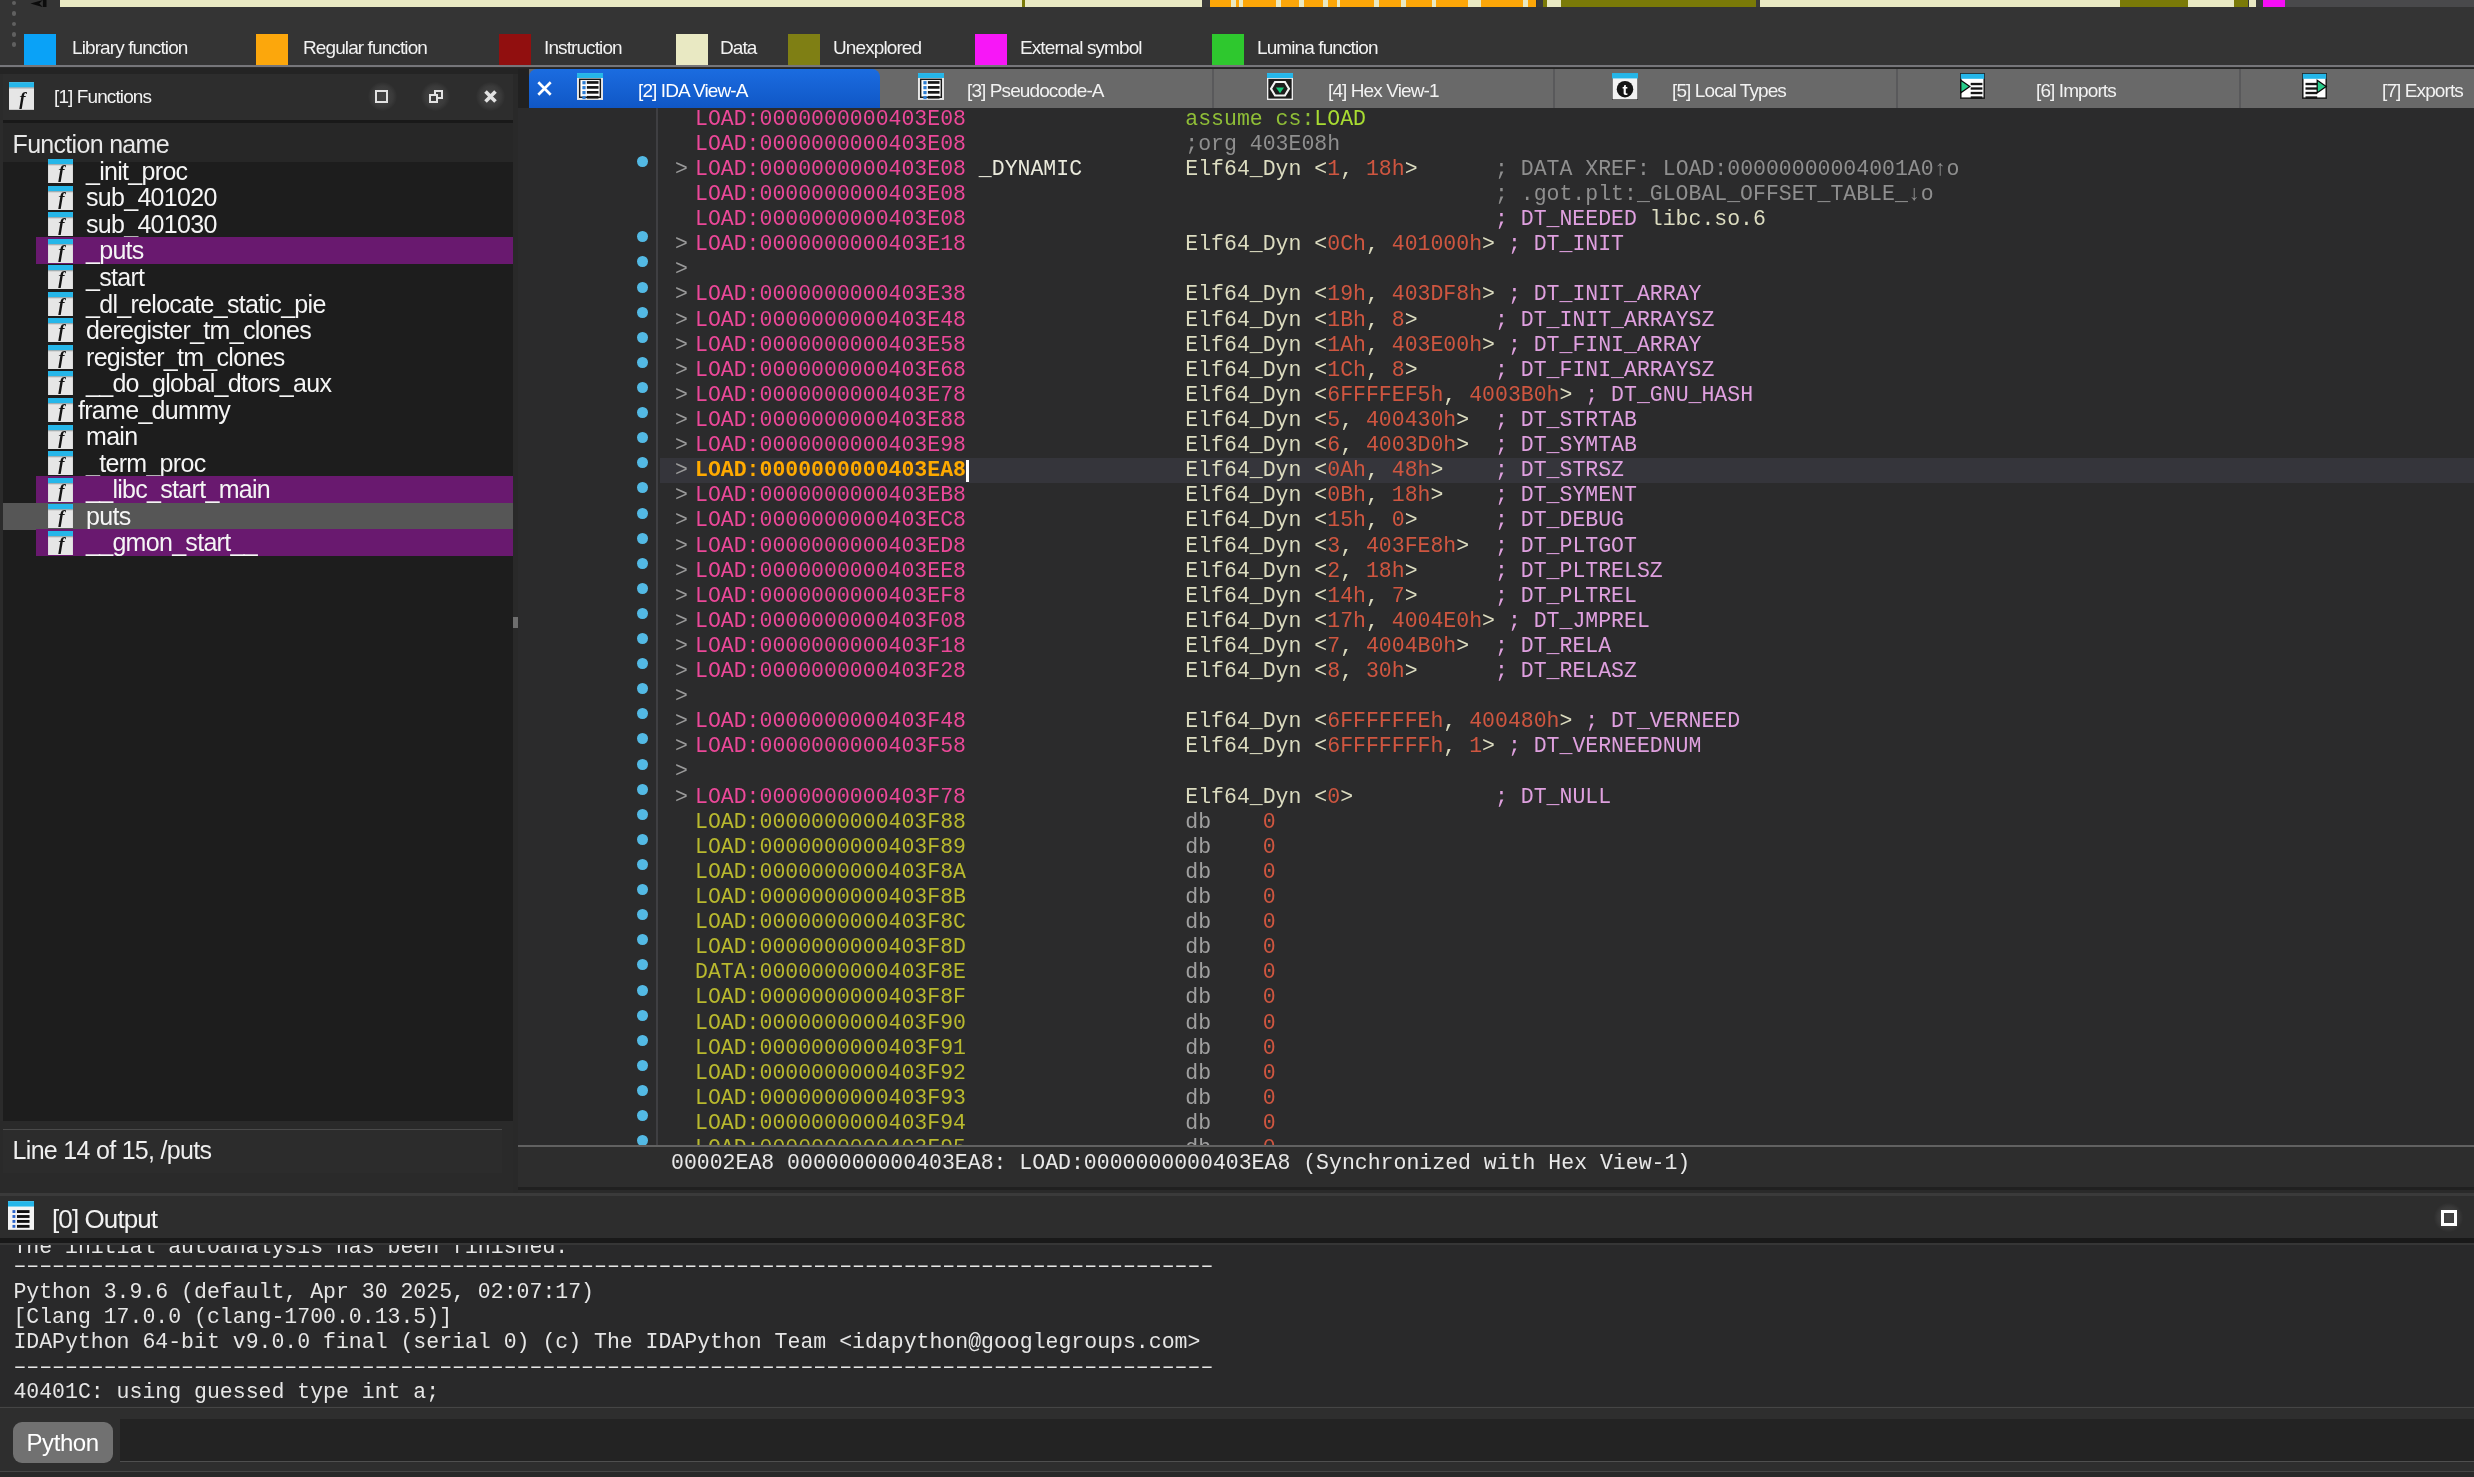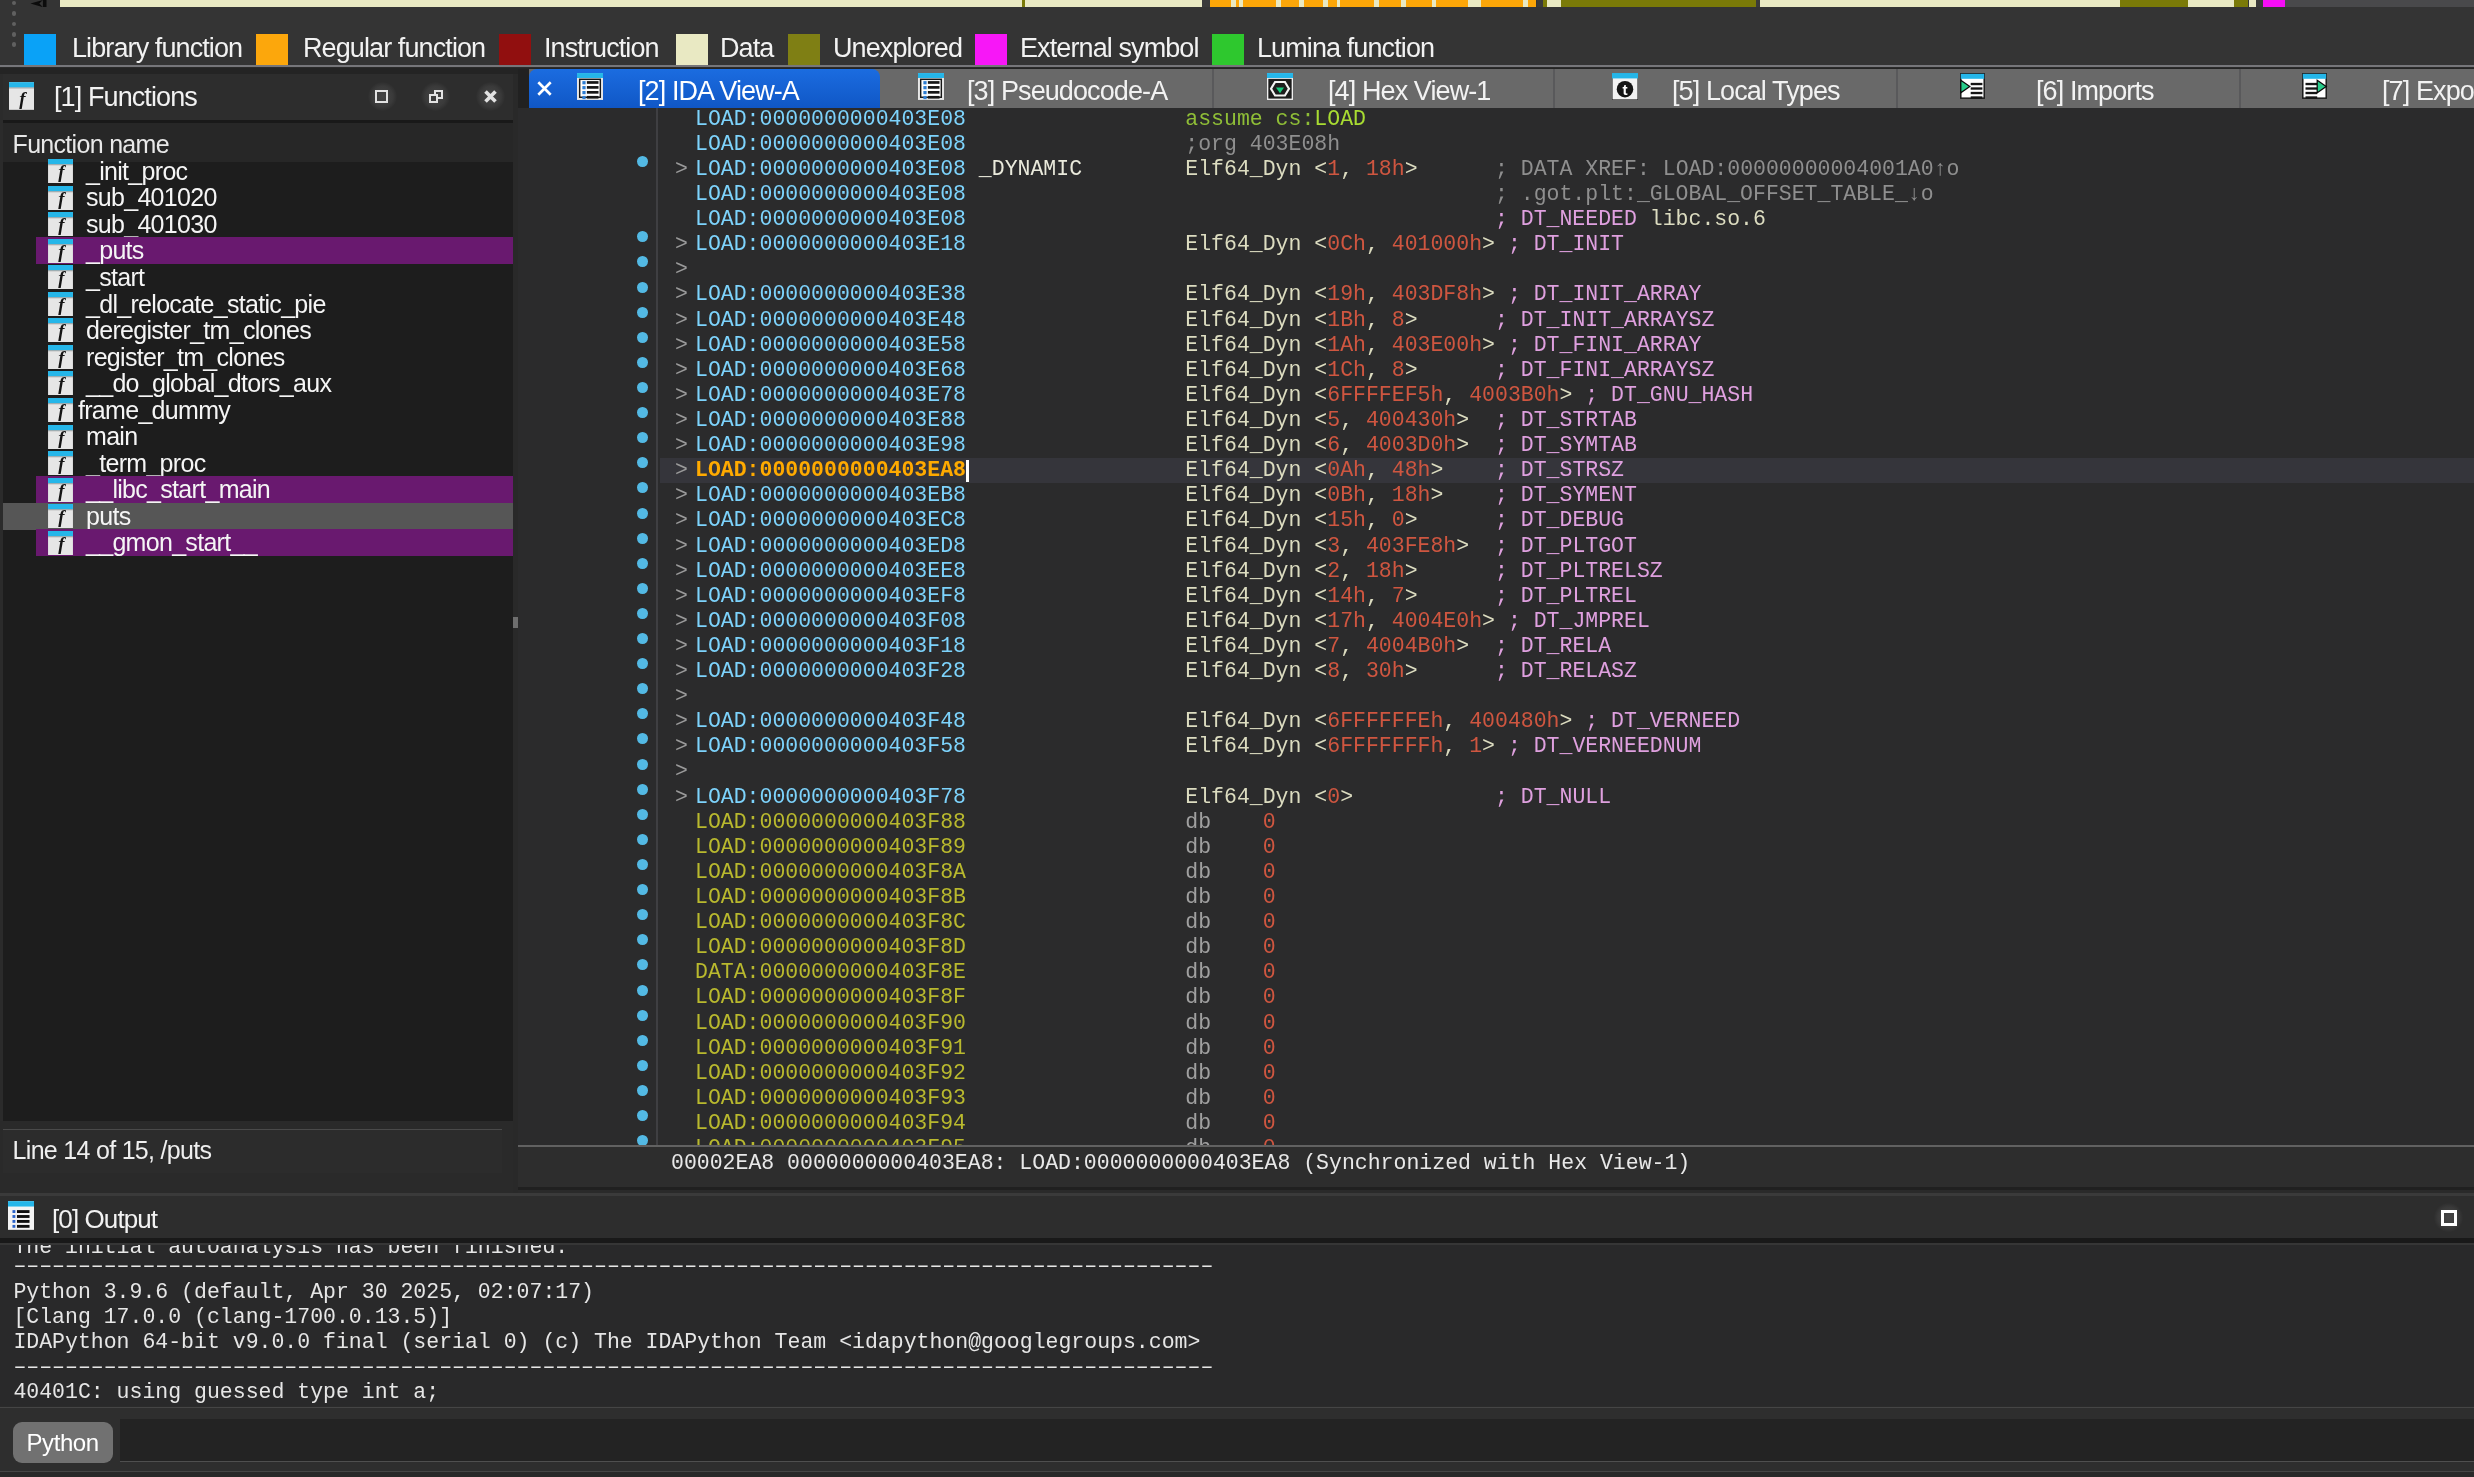--- a/index.html
+++ b/index.html
@@ -1,26 +1,26 @@
 <!DOCTYPE html>
 <html style="font-size:14.3px"><head><meta charset="utf-8">
 <style>
 * { margin:0; padding:0; box-sizing:border-box; }
 html,body { width:2475px; height:1478px; background:#2b2b2b; overflow:hidden; }
 #page { position:absolute; left:0; top:0; width:2475px; height:1478px;
   font-family:"Liberation Sans",sans-serif; }
-.uit { position:absolute; font-size:27px; letter-spacing:-0.9px; color:#f2f2f2;
+.uit { position:absolute; font-size:19px; letter-spacing:-0.9px; color:#f2f2f2;
   font-family:"Liberation Sans",sans-serif; line-height:34px; white-space:pre; }
 .fnt { position:absolute; font-size:25px; letter-spacing:-0.7px; color:#f5f5f5;
   line-height:26.5px; white-space:pre; }
 .dl { position:absolute; font-family:"Liberation Mono",monospace; font-size:21.5px;
   line-height:25px; white-space:pre; color:#dcdcc0; }
 .ol { position:absolute; font-family:"Liberation Mono",monospace; font-size:21.5px;
   line-height:25px; white-space:pre; color:#e6e6e6; }
-.a  { color:#7dd3fc; }
+.a  { color:#ec4899; }
 .ay { color:#b9b92e; }
 .ao { color:#ffaa00; font-weight:bold; }
 .w  { color:#dcdcc0; }
 .wd { color:#eaeadc; }
 .r  { color:#cf5640; }
 .p  { color:#dfa0df; }
 .g  { color:#8f8f8f; }
 .gr { color:#8fbe37; }
 .gr2 { color:#a8dc32; }
 .db { color:#a0a0a0; }

